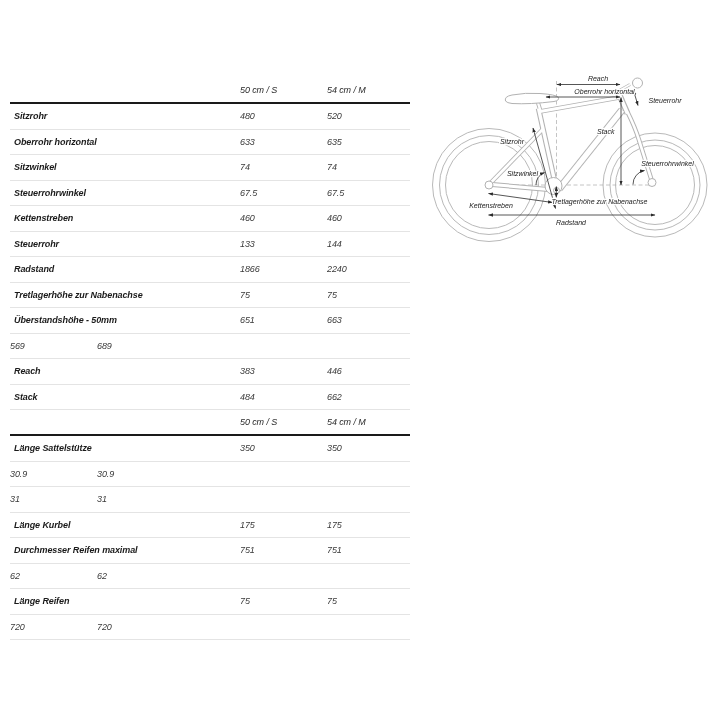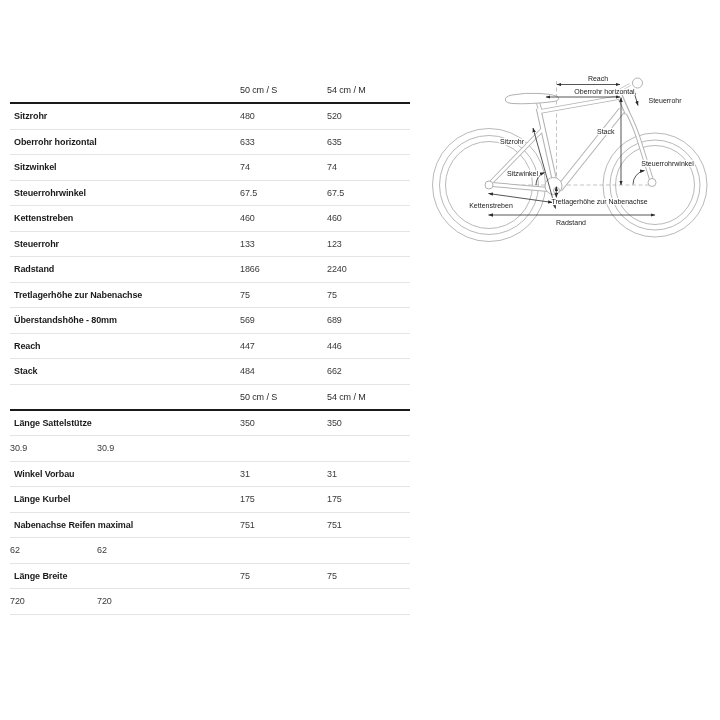--- a/index.html
+++ b/index.html
@@ -1,17 +1,17 @@
 <!DOCTYPE html>
 <html><head>
 <meta charset="utf-8">
 <style>
   html,body{margin:0;padding:0;background:#fff;}
   #page{position:relative;width:720px;height:720px;background:#fff;overflow:hidden;
-        font-family:"Liberation Sans",sans-serif;-webkit-font-smoothing:antialiased;}
+        font-family:"Liberation Sans",sans-serif;font-style:italic;-webkit-font-smoothing:antialiased;}
   
   #geo-table{position:absolute;left:10px;top:78px;width:400px;}
   .trow{display:flex;align-items:center;height:25.5px;border-bottom:1px solid #e4e4e4;box-sizing:border-box;}
   .trow.thead{height:26px;border-bottom:2px solid #1a1a1a;}
   .c{font-size:9px;line-height:10px;letter-spacing:-0.1px;white-space:nowrap;overflow:visible;}
   .c.lab{flex:0 0 230px;padding-left:4px;font-weight:700;color:#1a1a1a;box-sizing:border-box;}
   .c.v1{flex:0 0 87px;color:#3a3a3a;}
   .c.v2{flex:1 1 auto;color:#3a3a3a;}
   .thead .c{color:#2a2a2a;font-weight:400;}
   
@@ -57,40 +57,44 @@
         <div class="c v2">67.5</div>
       </div>
       <div class="trow">
         <div class="c lab">Kettenstreben</div>
         <div class="c v1">460</div>
         <div class="c v2">460</div>
       </div>
       <div class="trow">
         <div class="c lab">Steuerrohr</div>
         <div class="c v1">133</div>
-        <div class="c v2">123</div>
+        <div class="c v2">144</div>
       </div>
       <div class="trow">
         <div class="c lab">Radstand</div>
         <div class="c v1">1866</div>
         <div class="c v2">2240</div>
       </div>
       <div class="trow">
         <div class="c lab">Tretlagerhöhe zur Nabenachse</div>
         <div class="c v1">75</div>
         <div class="c v2">75</div>
       </div>
       <div class="trow">
-        <div class="c lab">Überstandshöhe - 80mm</div>
+        <div class="c lab">Überstandshöhe - 50mm</div>
+        <div class="c v1">651</div>
+        <div class="c v2">663</div>
+      </div>
+      <div class="trow">
         <div class="c v1">569</div>
         <div class="c v2">689</div>
       </div>
       <div class="trow">
         <div class="c lab">Reach</div>
-        <div class="c v1">447</div>
+        <div class="c v1">383</div>
         <div class="c v2">446</div>
       </div>
       <div class="trow">
         <div class="c lab">Stack</div>
         <div class="c v1">484</div>
         <div class="c v2">662</div>
       </div>
       <div class="trow thead">
         <div class="c lab"></div>
         <div class="c v1">50 cm / S</div>
@@ -99,40 +103,39 @@
       <div class="trow">
         <div class="c lab">Länge Sattelstütze</div>
         <div class="c v1">350</div>
         <div class="c v2">350</div>
       </div>
       <div class="trow">
         <div class="c v1">30.9</div>
         <div class="c v2">30.9</div>
       </div>
       <div class="trow">
-        <div class="c lab">Winkel Vorbau</div>
         <div class="c v1">31</div>
         <div class="c v2">31</div>
       </div>
       <div class="trow">
         <div class="c lab">Länge Kurbel</div>
         <div class="c v1">175</div>
         <div class="c v2">175</div>
       </div>
       <div class="trow">
-        <div class="c lab">Nabenachse Reifen maximal</div>
+        <div class="c lab">Durchmesser Reifen maximal</div>
         <div class="c v1">751</div>
         <div class="c v2">751</div>
       </div>
       <div class="trow">
         <div class="c v1">62</div>
         <div class="c v2">62</div>
       </div>
       <div class="trow">
-        <div class="c lab">Länge Breite</div>
+        <div class="c lab">Länge Reifen</div>
         <div class="c v1">75</div>
         <div class="c v2">75</div>
       </div>
       <div class="trow">
         <div class="c v1">720</div>
         <div class="c v2">720</div>
       </div>
     </div>
 
   <svg id="diagram" viewBox="0 0 290 200" xmlns="http://www.w3.org/2000/svg">

